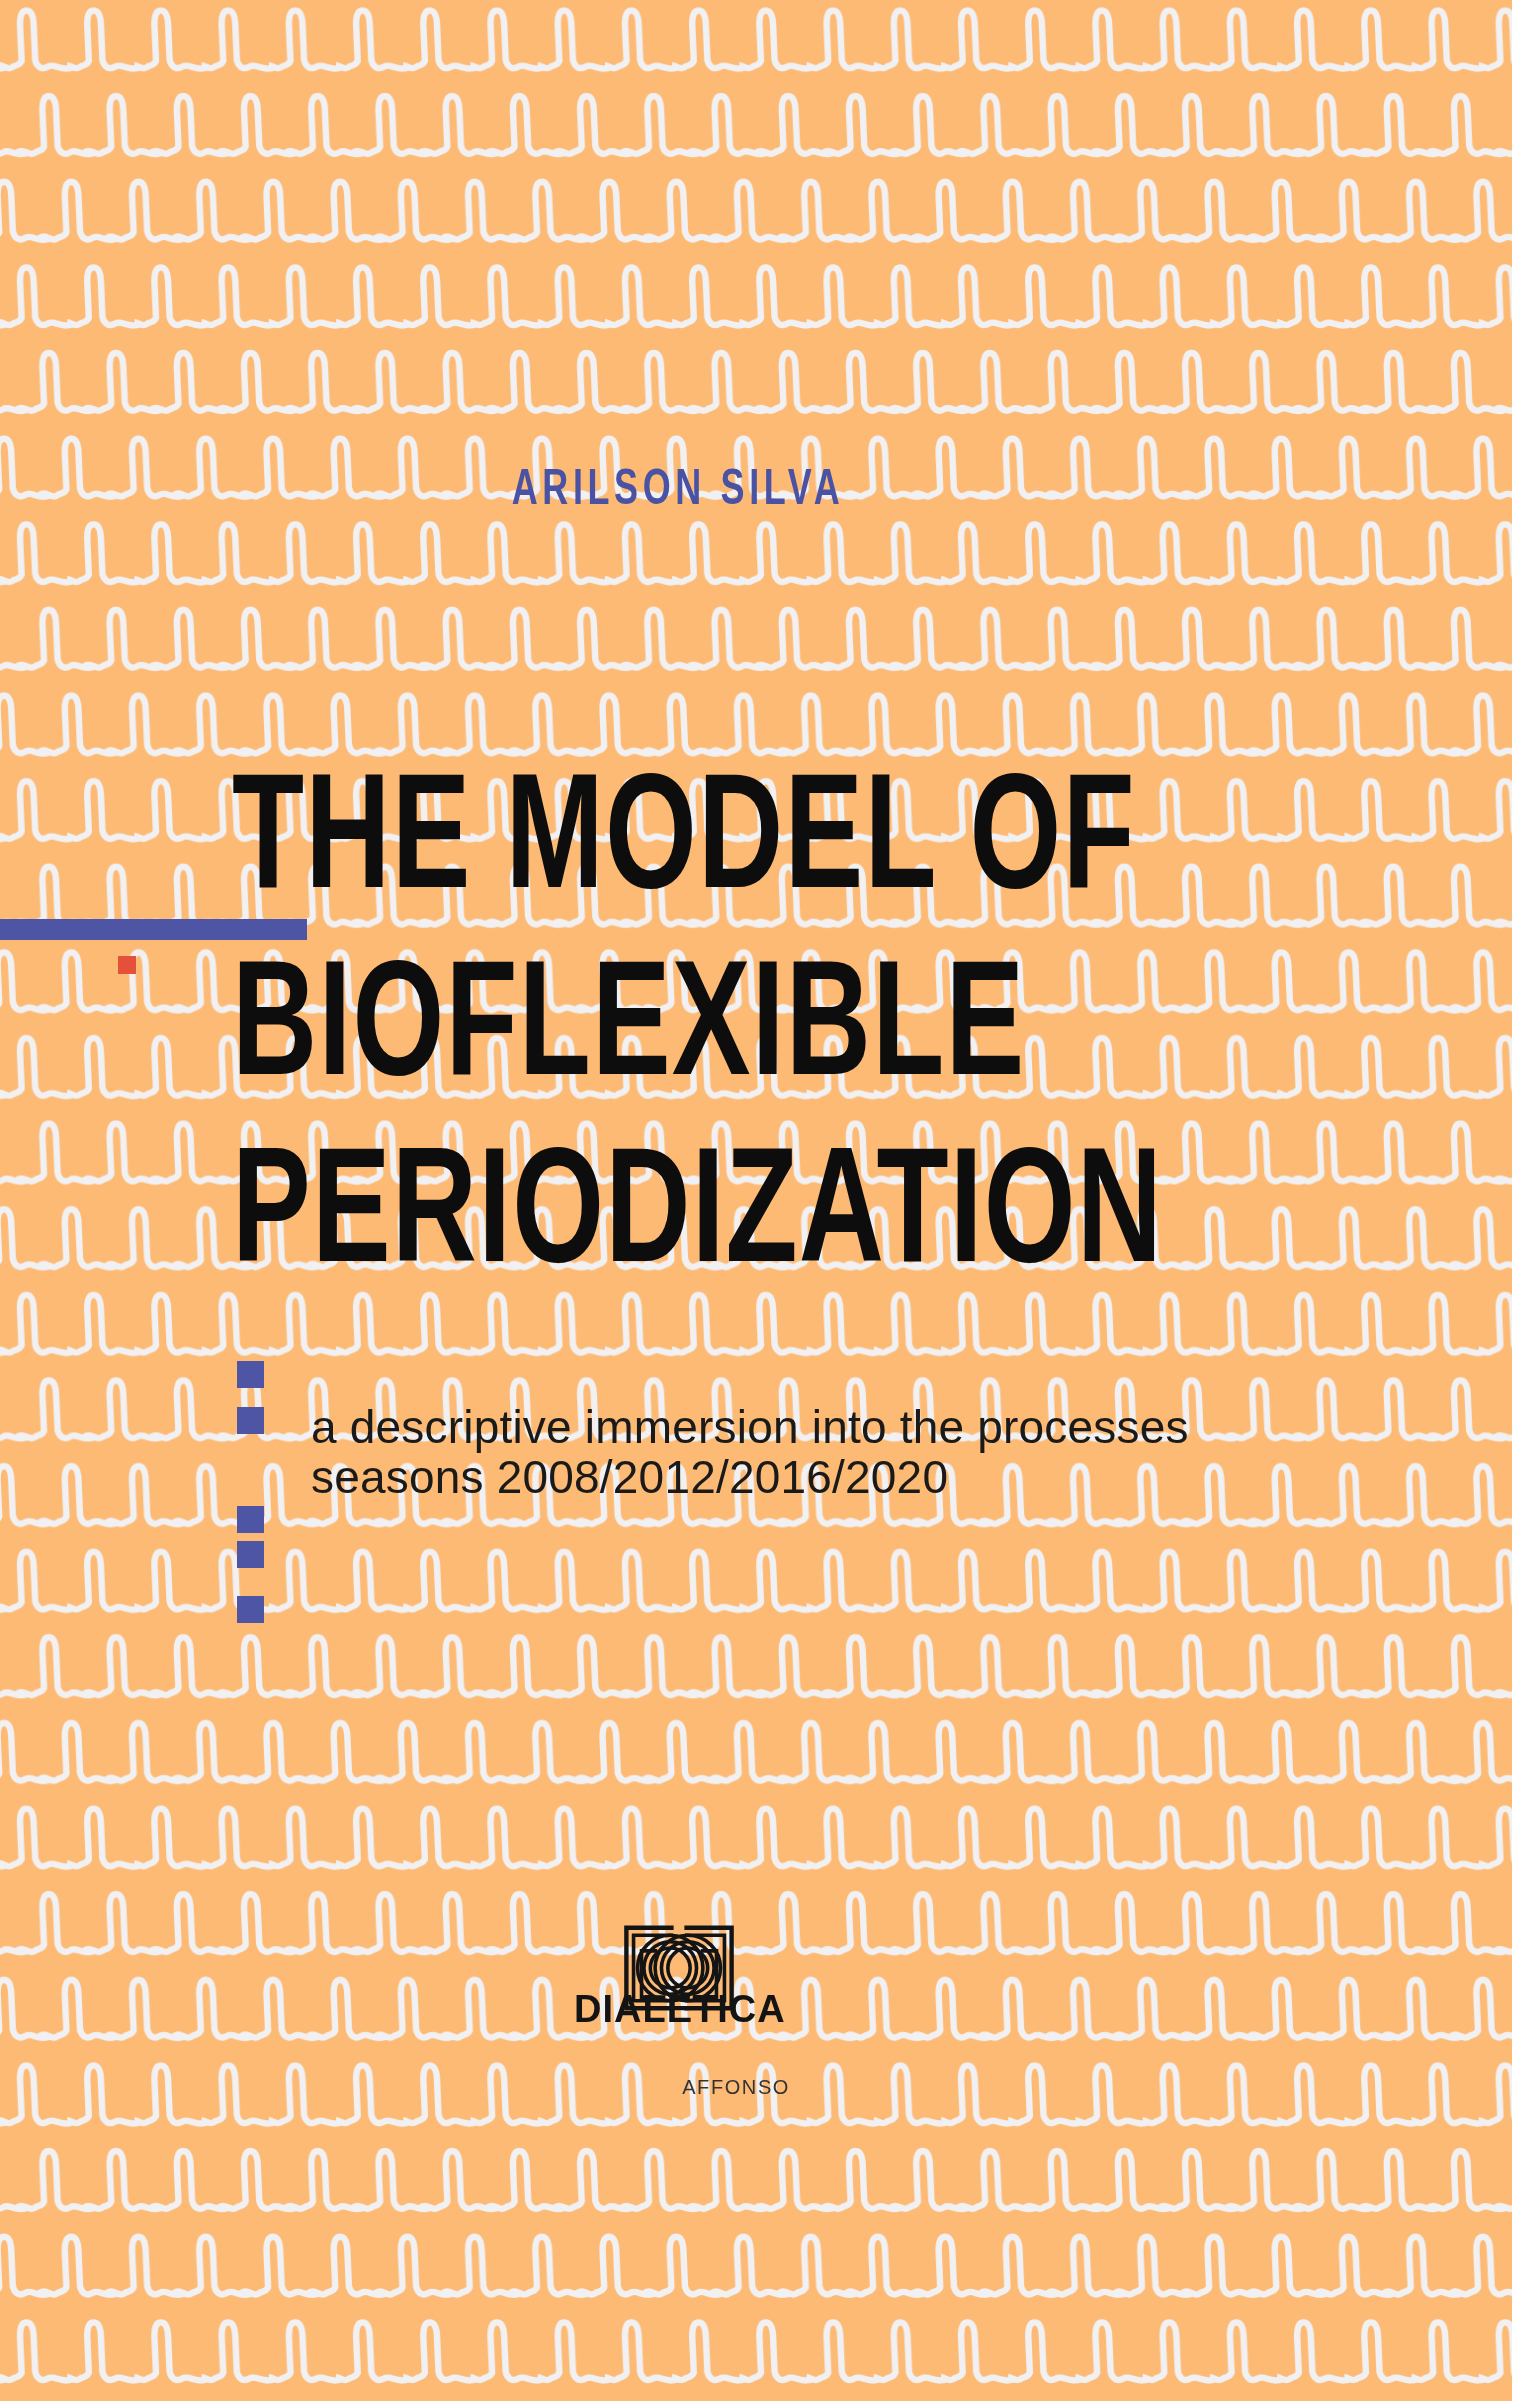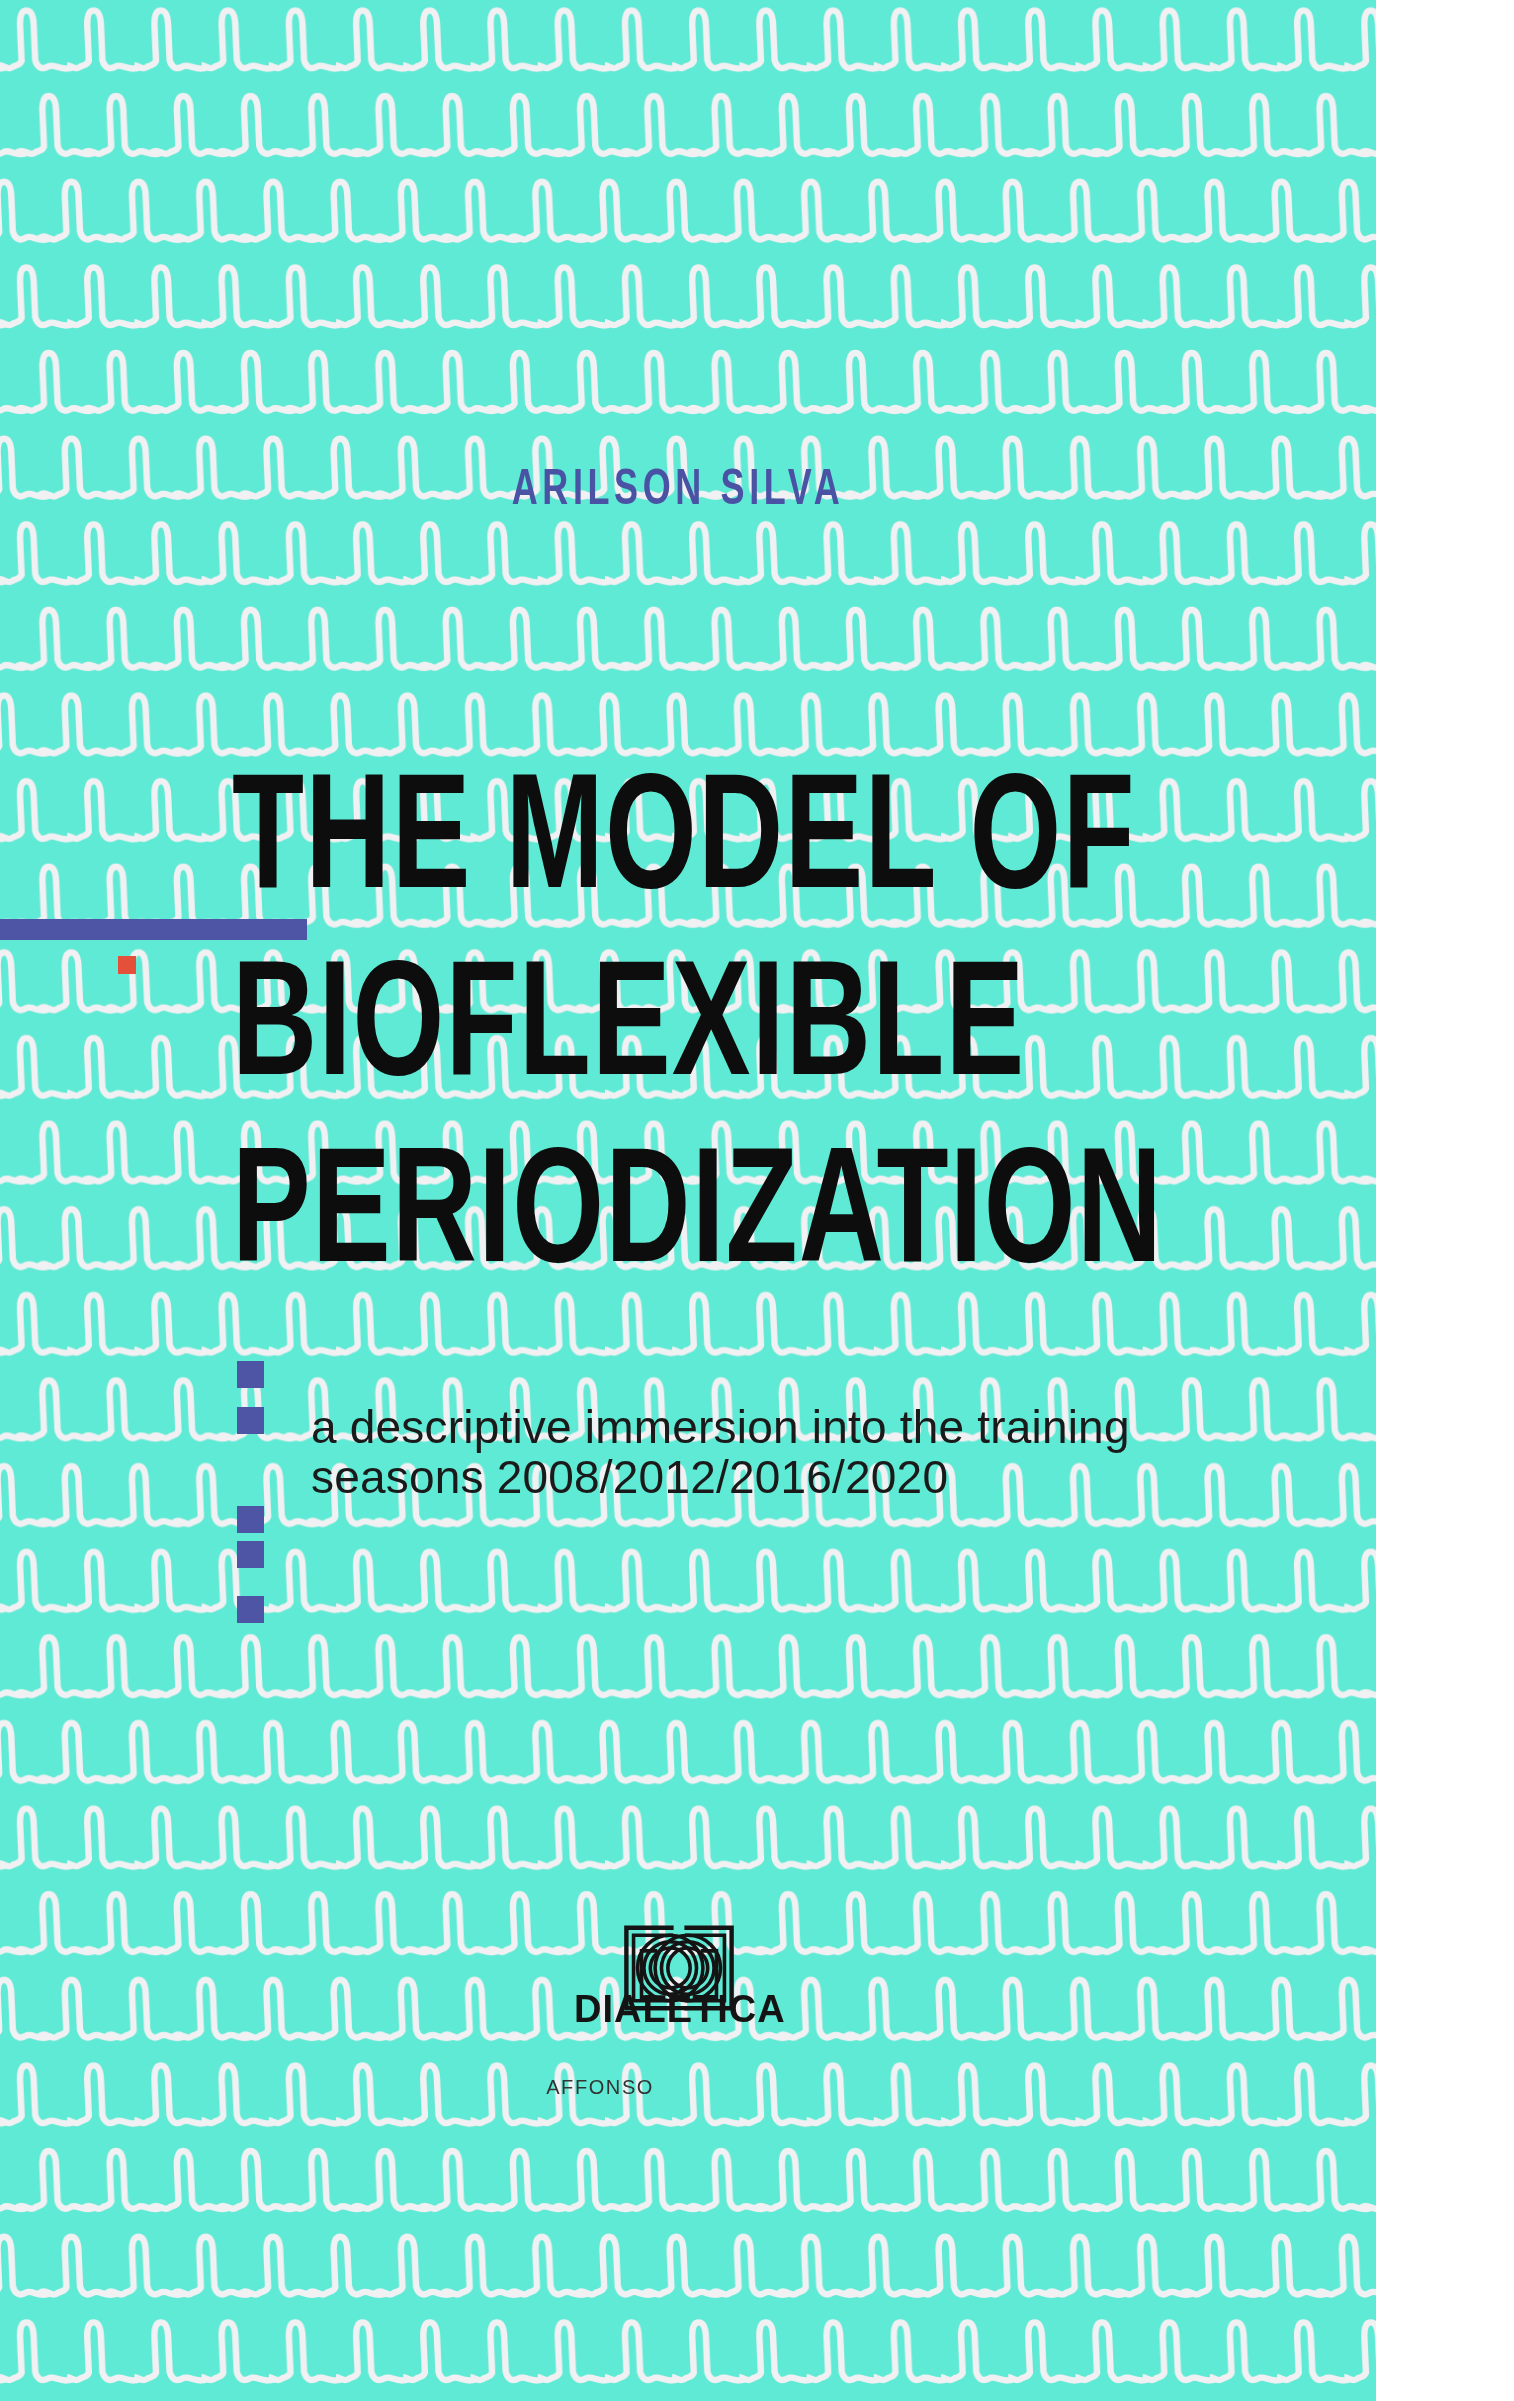--- a/index.html
+++ b/index.html
@@ -1,20 +1,20 @@
 <!DOCTYPE html>
 <html style="font-size:12.8px"><head>
 <meta charset="utf-8">
 <style>
   html, body { margin: 0; padding: 0; background: #ffffff; }
   #cover {
     position: relative;
-    width: 1376px;
+    width: 1512px;
     height: 2401px;
-    background: #5eead4;
+    background: #fdba74;
     overflow: hidden;
     font-family: "Liberation Sans", sans-serif;
   }
   
   #bg-pattern {
     position: absolute;
     left: 0; top: 0;
     width: 1514px; height: 2401px;
   }
   
@@ -150,21 +150,21 @@
 
   <div class="accent-bar"></div>
   <div class="red-square"></div>
   <div class="blue-square bs1"></div>
   <div class="blue-square bs2"></div>
   <div class="blue-square bs3"></div>
   <div class="blue-square bs4"></div>
   <div class="blue-square bs5"></div>
 
   <div class="subtitle">
-    <div>a descriptive immersion into the training</div>
+    <div>a descriptive immersion into the processes</div>
     <div>seasons 2008/2012/2016/2020</div>
   </div>
 
   <svg class="logo-mark" viewBox="0 0 143 107" aria-hidden="true">
     <g fill="none" stroke="#141414" stroke-linecap="square">
 
       <path d="M 62 3 H 5.5 V 104 H 62" stroke-width="5.5"></path>
       <path d="M 81 3 H 137.5 V 104 H 81" stroke-width="5.5"></path>
 
       <path d="M 62 12.5 H 14.5 V 94.5 H 62" stroke-width="4.5"></path>

